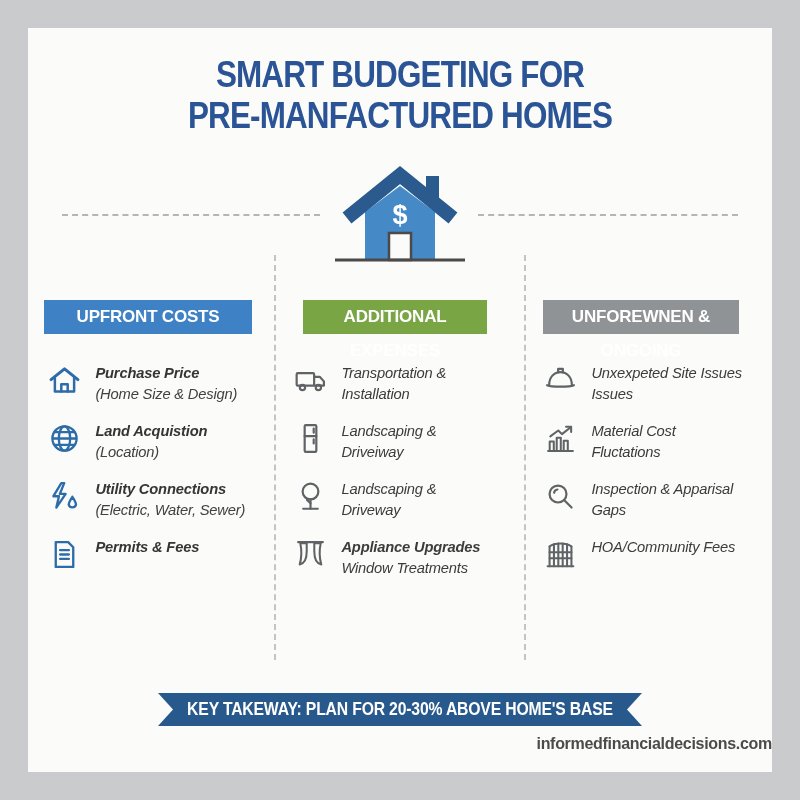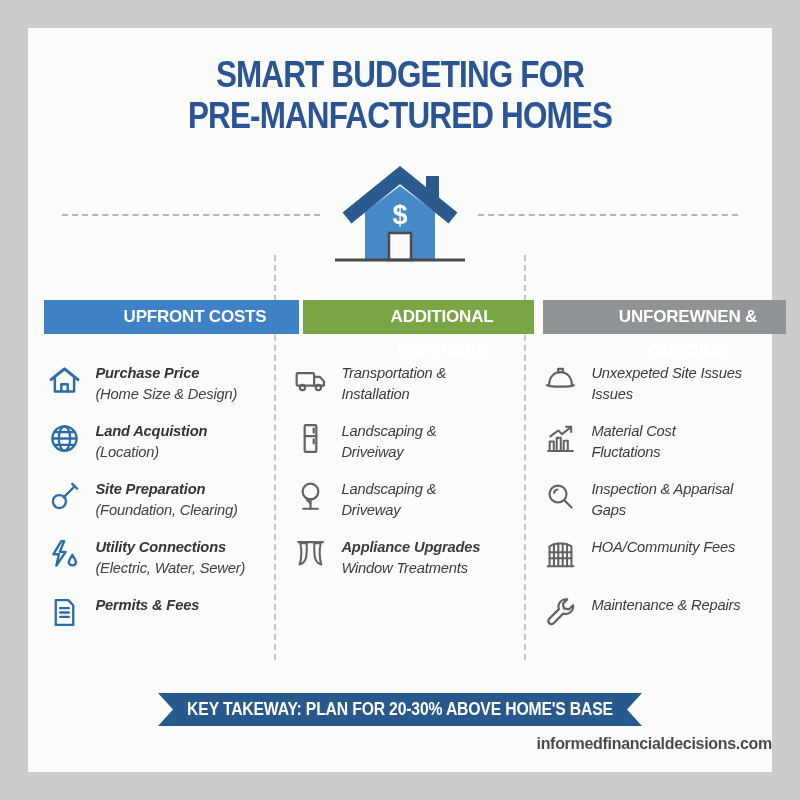--- a/index.html
+++ b/index.html
@@ -31,21 +31,21 @@
   .vdash{position:absolute;top:227px;height:405px;border-left:2px dashed #c2c4c6;}
   .vdash.d1{left:246px;}
   .vdash.d2{left:496px;}
   
   .col{position:absolute;top:272px;}
   .col.c1{left:16px;width:228px;}
   .col.c2{left:262px;width:232px;}
   .col.c3{left:512px;width:228px;}
   .col-header{
     height:34px;line-height:34px;text-align:center;color:#fff;
-    font-weight:700;font-size:17px;letter-spacing:-0.2px;padding-left:47px;
+    font-weight:700;font-size:17px;letter-spacing:-0.2px;
   }
   .c1 .col-header{width:208px;background:#3e81c4;}
   .c2 .col-header{width:184px;margin-left:13px;background:#79a544;}
   .c3 .col-header{width:196px;margin-left:3px;background:#8f9396;}
   .items{margin-top:28px;font-style:italic;}
   .item{display:flex;align-items:flex-start;min-height:44px;margin-bottom:14px;}
   .icn{width:40px;flex:0 0 40px;display:flex;justify-content:center;padding-top:1px;}
   .icn svg{width:35px;height:35px;}
   .c-blue{color:#2d6ca8;}
   .c-gray{color:#5f6366;}
@@ -124,33 +124,20 @@
             <ellipse cx="12" cy="12" rx="3.9" ry="8.3"></ellipse>
             <path d="M3.7 12 H20.3 M4.9 7.6 H19.1 M4.9 16.4 H19.1"></path>
           </svg>
         </span>
         <div class="txt">
           <div class="t1">Land Acquistion</div>
           <div class="t2">(Location)</div>
         </div>
       </div>
 
-      <div class="item">
-        <span class="icn c-blue">
-          <svg viewBox="0 0 24 24" fill="none" stroke="currentColor" stroke-width="1.6" stroke-linecap="round" stroke-linejoin="round">
-            <path d="M19 5 L11.4 12.6"></path>
-            <path d="M17.3 3.3 L20.7 6.7"></path>
-            <path d="M11.8 12.2 C9.4 10.4 6.4 10.8 4.9 12.7 C3.4 14.6 3.8 17.6 6.2 19.4 C8.6 20.4 11.2 19.7 12.3 17.8 C13.3 16 13.2 13.9 11.8 12.2 Z"></path>
-          </svg>
-        </span>
-        <div class="txt">
-          <div class="t1">Site Preparation</div>
-          <div class="t2">(Foundation, Clearing)</div>
-        </div>
-      </div>
 
       <div class="item">
         <span class="icn c-blue">
           <svg viewBox="0 0 24 24" fill="none" stroke="currentColor" stroke-width="1.6" stroke-linejoin="round">
             <path d="M9.8 2.8 L4.4 11.8 H8.2 L6.4 19.6 L12.8 10.2 H8.8 L11.8 2.8 Z"></path>
             <path d="M17.4 12.2 C15.8 14.6 14.9 16.2 14.9 17.6 A2.6 2.6 0 0 0 19.9 17.6 C19.9 16.2 19 14.6 17.4 12.2 Z"></path>
           </svg>
         </span>
         <div class="txt">
           <div class="t1">Utility Connections</div>
@@ -298,31 +285,20 @@
             <path d="M4.5 10.5 H19.5 M4.5 14.5 H19.5"></path>
             <path d="M3.2 20 H20.8"></path>
           </svg>
         </span>
         <div class="txt">
           <div class="t1">HOA/Community Fees</div>
           <div class="t2"></div>
         </div>
       </div>
 
-      <div class="item">
-        <span class="icn c-gray">
-          <svg viewBox="0 0 24 24" fill="none" stroke="currentColor" stroke-width="1.5" stroke-linecap="round" stroke-linejoin="round">
-            <path d="M20.6 7 a5.1 5.1 0 0 1 -6.7 5.7 L7.1 19.5 a2.15 2.15 0 0 1 -3 -3 L10.9 9.7 a5.1 5.1 0 0 1 5.7 -6.7 L13.7 5.9 L14.4 9.2 L17.7 9.9 Z"></path>
-          </svg>
-        </span>
-        <div class="txt">
-          <div class="t1">Maintenance &amp; Repairs</div>
-          <div class="t2"></div>
-        </div>
-      </div>
 
     </div>
   </div>
 
   <div class="ribbon">
     <span>KEY TAKEWAY: PLAN FOR 20-30% ABOVE HOME'S BASE PRICE</span>
   </div>
 
   <div class="footer">informedfinancialdecisions.com</div>
 

